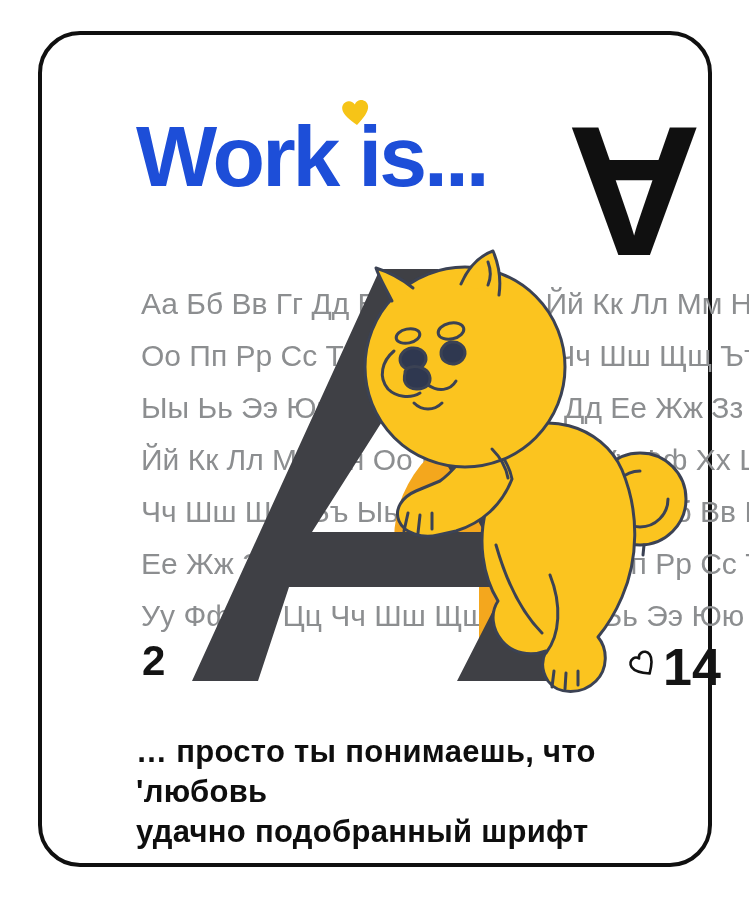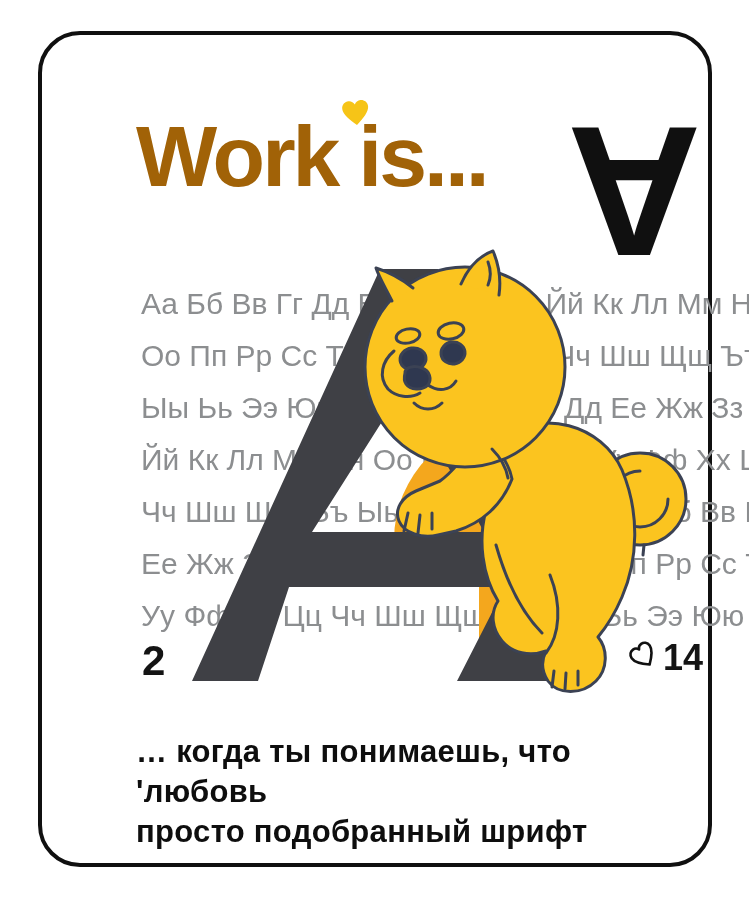--- a/index.html
+++ b/index.html
@@ -1,34 +1,34 @@
 <!DOCTYPE html>
 <html><head>
 <meta charset="utf-8">
 <style>
   html,body{margin:0;padding:0;background:#ffffff;}
   .page{position:relative;width:749px;height:900px;background:#ffffff;overflow:hidden;
         font-family:"Liberation Sans",sans-serif;}
   .card{position:absolute;left:38px;top:31px;width:674px;height:836px;
         border:4px solid #101010;border-radius:42px;background:#ffffff;box-sizing:border-box;}
   .title{position:absolute;left:94px;top:72px;font-size:86px;font-weight:700;
-         letter-spacing:-3px;color:#a16207;z-index:3;}
+         letter-spacing:-3px;color:#1d4ed8;z-index:3;}
   .title-heart{position:absolute;left:299px;top:64px;z-index:4;transform:rotate(-6deg);}
   .flipped{position:absolute;left:520px;top:84px;width:144px;height:144px;z-index:3;
            display:flex;align-items:center;justify-content:center;
            font-size:186px;font-weight:700;color:#101010;transform:rotate(180deg);line-height:1;}
   .alphabet{position:absolute;left:99px;top:243px;width:557px;z-index:1;
             font-size:30px;line-height:52px;color:#8C8E90;}
   .alpha-row{text-align:justify;text-align-last:justify;white-space:nowrap;}
   .illus{position:absolute;left:0;top:0;z-index:2;pointer-events:none;}
   .pageno{position:absolute;left:100px;top:602px;font-size:42px;font-weight:600;
           color:#141414;z-index:3;}
   .like{position:absolute;left:588px;top:602px;display:flex;align-items:center;gap:3px;
         z-index:3;cursor:pointer;}
-  .like-count{font-size:36px;font-weight:600;color:#141414;}
+  .like-count{font-size:52px;font-weight:600;color:#141414;}
   .quote{position:absolute;left:94px;top:697px;width:560px;z-index:3;
          font-size:31px;line-height:40px;font-weight:700;color:#0E0E0E;letter-spacing:.3px;}
 </style>
 </head>
 <body>
 
 <div class="page">
   <div class="card">
 
     <div class="title">Work is...</div>
@@ -111,18 +111,18 @@
       <span style="transform:rotate(-35deg);display:inline-block;">
         <svg width="30" height="30" viewBox="0 0 30 30">
           <path d="M15,25 C9,20 4,15 4,9.5 C4,5.5 7,3.2 10,3.2 C12.2,3.2 14.1,4.5 15,6.6
                    C15.9,4.5 17.8,3.2 20,3.2 C23,3.2 26,5.5 26,9.5 C26,15 21,20 15,25 Z" fill="none" stroke="#111111" stroke-width="2.6" stroke-linejoin="round"></path>
         </svg>
       </span>
       <span class="like-count">14</span>
     </div>
 
     <div class="quote">
-      <div>… когда ты понимаешь, что 'любовь</div>
-      <div>просто подобранный шрифт</div>
+      <div>… просто ты понимаешь, что 'любовь</div>
+      <div>удачно подобранный шрифт</div>
     </div>
 
   </div>
 </div>
 
 </body></html>

